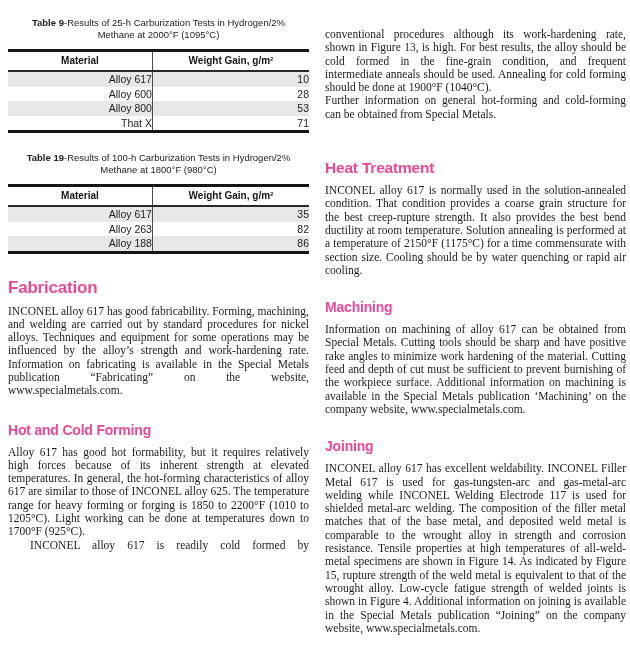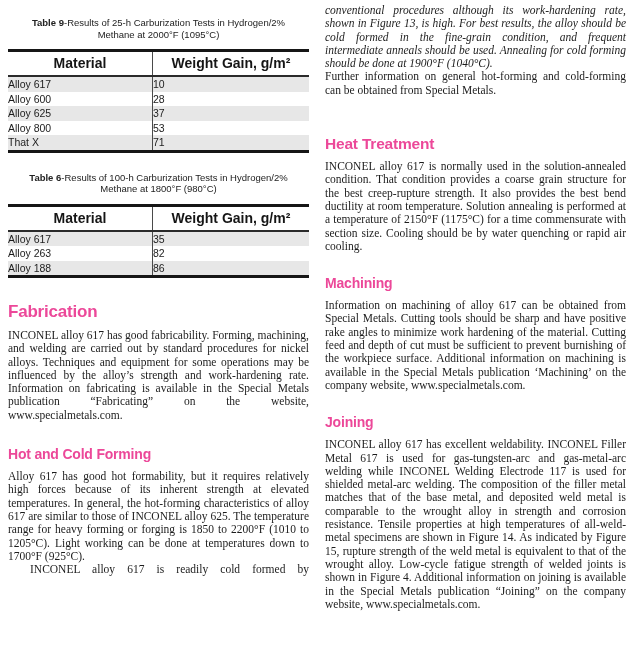--- a/index.html
+++ b/index.html
@@ -58,45 +58,45 @@
     width:100%;
     border-collapse:collapse;
     border-top:3px solid #161616;
     border-bottom:3px solid #161616;
     font-family:"Liberation Sans", sans-serif;
     table-layout:fixed;
   }
   table.data col.c1 { width:48%; }
   table.data col.c2 { width:52%; }
   table.data th {
-    font-size:14px;
+    font-size:10px;
     font-weight:bold;
     text-align:center;
     padding:3px 0 4px 0;
     border-bottom:2px solid #2a2a2a;
     background:#ffffff;
     color:#151515;
   }
   table.data td {
     font-size:10.5px;
-    text-align:left;
+    text-align:right;
     padding:1px 0 1.5px 0;
     color:#1c1c1c;
   }
   table.data th + th, table.data td + td { border-left:1.5px solid #4a4a4a; }
   table.data tbody tr:nth-child(odd) { background:#e7e7e7; }
   table.data tbody tr:nth-child(even) { background:#ffffff; }
 
   
   .mt-cap1   { margin-top:17px; }
   .mt-tbl    { margin-top:9px; }
   .mt-cap2   { margin-top:19px; }
   .mt-fab    { margin-top:24px; }
   .mt-hot    { margin-top:24px; }
-  .mt-rtop   { margin-top:4px;font-style:italic; }
+  .mt-rtop   { margin-top:28px; }
   .mt-heat   { margin-top:38px; }
   .mt-mach   { margin-top:22px; }
   .mt-join   { margin-top:22px; }
 </style>
 </head>
 <body>
 
 <div class="page">
 
   <div class="col col-left">
@@ -117,35 +117,31 @@
       <tbody>
         <tr>
           <td>Alloy 617</td>
           <td>10</td>
         </tr>
         <tr>
           <td>Alloy 600</td>
           <td>28</td>
         </tr>
         <tr>
-          <td>Alloy 625</td>
-          <td>37</td>
-        </tr>
-        <tr>
           <td>Alloy 800</td>
           <td>53</td>
         </tr>
         <tr>
           <td>That X</td>
           <td>71</td>
         </tr>
       </tbody>
     </table>
 
-    <p class="tbl-caption mt-cap2"><b>Table 6</b><span>-Results of 100-h Carburization Tests in Hydrogen/2% Methane at 1800°F (980°C)</span></p>
+    <p class="tbl-caption mt-cap2"><b>Table 19</b><span>-Results of 100-h Carburization Tests in Hydrogen/2% Methane at 1800°F (980°C)</span></p>
 
     <table class="data mt-tbl">
       <colgroup>
           <col class="c1">
           <col class="c2">
         </colgroup>
       <thead>
         <tr>
           <th>Material</th>
           <th>Weight Gain, g/m²</th>

